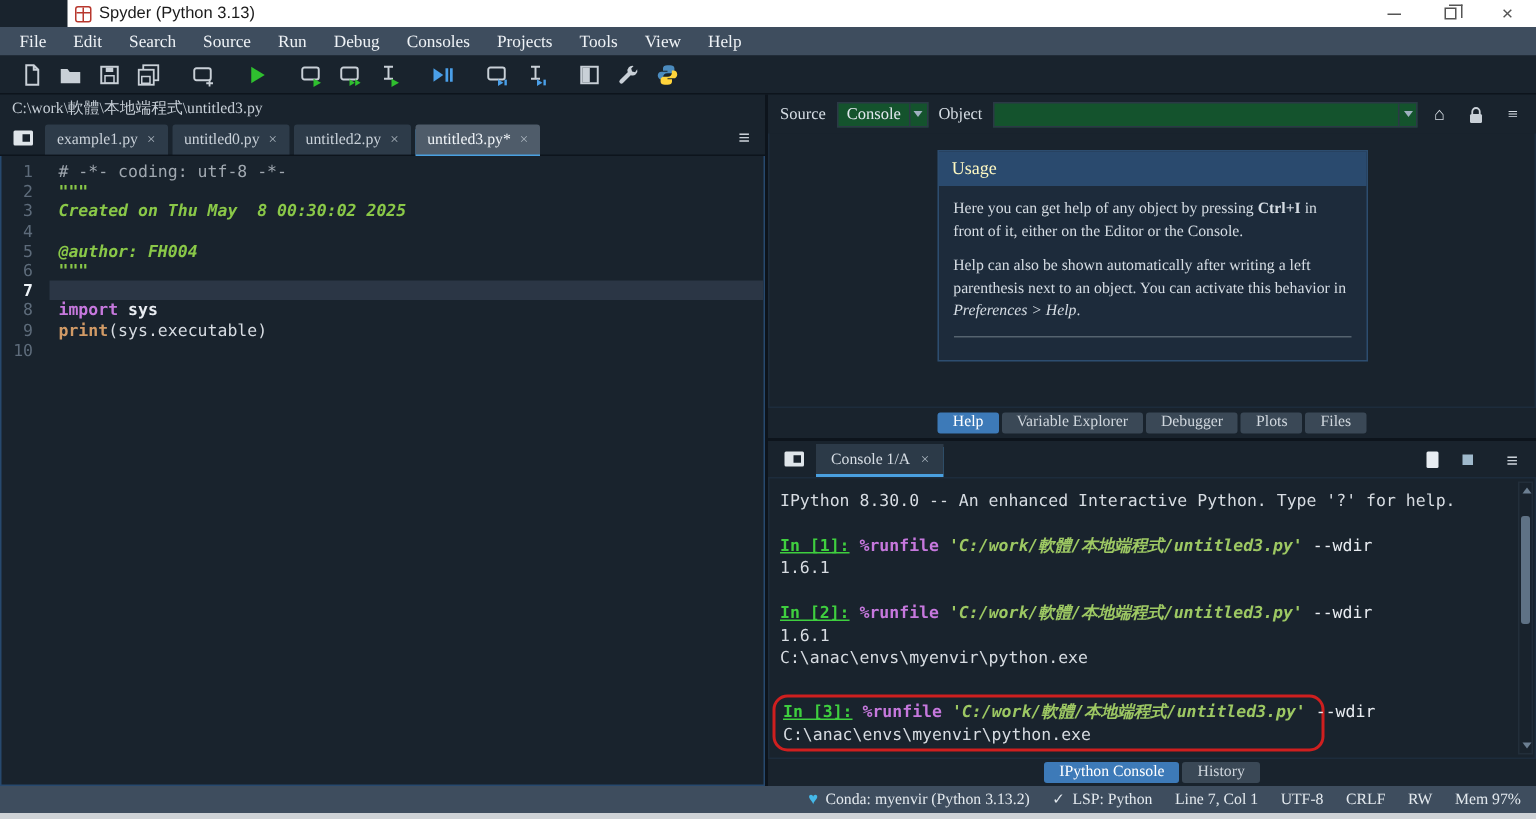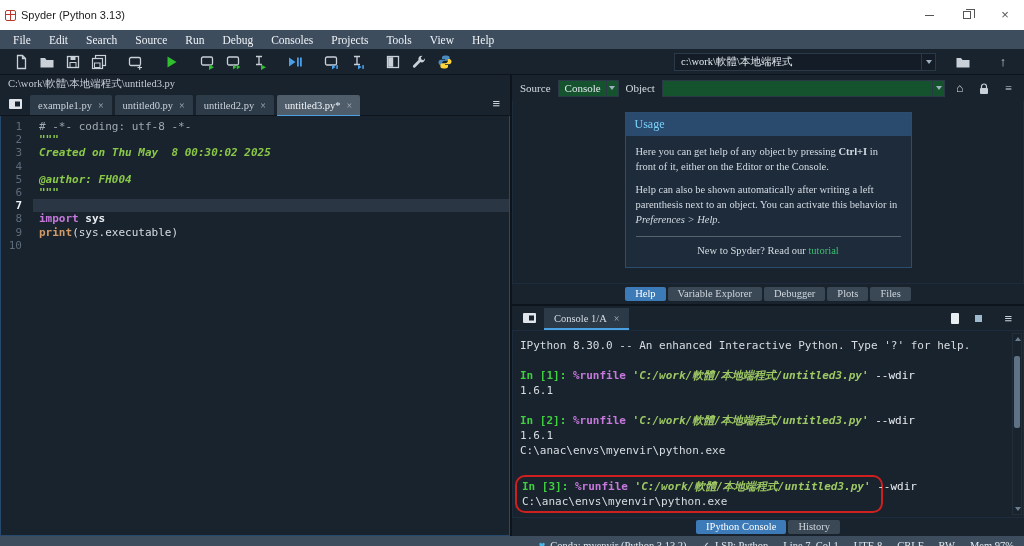--- a/index.html
+++ b/index.html
@@ -1,20 +1,20 @@
 <!DOCTYPE html>
 <html><head>
 <meta charset="utf-8">
 <style>
   * { box-sizing: border-box; margin:0; padding:0; }
   html,body { width:1024px; height:546px; overflow:hidden; }
   body { font-family:"Liberation Sans", sans-serif; background:#19232d; }
 
   
-  .titlebar { height:30px; background:#ffffff; display:flex; align-items:center; padding-left:5px; }
+  .titlebar { height:18px; background:#ffffff; display:flex; align-items:center; padding-left:5px;margin-left:45px; }
   .spyder-logo { width:11px; height:11px; border:1.5px solid #b8382e; border-radius:2px; position:relative; margin-right:5px; }
   .spyder-logo::before { content:""; position:absolute; left:40%; top:0; bottom:0; width:1px; background:#b8382e; }
   .spyder-logo::after { content:""; position:absolute; top:40%; left:0; right:0; height:1px; background:#b8382e; }
   .win-title { font-size:11px; color:#1b1b1b; }
   .win-controls { margin-left:auto; display:flex; height:100%; }
   .win-btn { width:38px; display:flex; align-items:center; justify-content:center; color:#555; font-size:11px; cursor:default; }
   .restore-glyph { width:8px; height:8px; border:1px solid #555; position:relative; background:#fff; }
   .restore-glyph::before { content:""; position:absolute; left:2px; top:-3px; width:8px; height:8px; border:1px solid #555; border-bottom:none; border-left:none; }
   .min-glyph { width:9px; height:1px; background:#555; }
   .close-glyph { font-size:13px; line-height:10px; }
@@ -63,40 +63,40 @@
 
   
   .help-panel { height:231px; display:flex; flex-direction:column; border-bottom:2px solid #0d141c; }
   .help-header { height:26px; display:flex; align-items:center; gap:7px; padding:0 8px; font:11px "Liberation Serif", serif; color:#d6dde4; }
   .mini-combo { height:17px; background:#14532d; border:1px solid #2b3946; display:flex; align-items:center; padding:0 0 0 6px; color:#e2e8ee; gap:5px; }
   .mini-combo .wd-arrow { width:12px; }
   .object-combo { flex:1; }
   .hdr-icon { color:#d6dde4; font-size:12px; padding:0 4px; }
   .help-content { flex:1; background:#19232d; border:1px solid #1d2c3c; border-top:none; padding-top:11px; overflow:hidden; }
   .usage-card { width:287px; margin:0 auto; background:#1d2b3b; border:1px solid #2d4d6f; }
-  .usage-header { background:#2a4a6e; color:#7dd3fc; font:12px "Liberation Serif", serif; padding:4px 9px; }
+  .usage-header { background:#2a4a6e; color:#fef9c3; font:12px "Liberation Serif", serif; padding:4px 9px; }
   .usage-body { padding:9px 10px 8px; font:10.5px/1.4 "Liberation Serif", serif; color:#d5dce3; }
   .usage-body p { margin-bottom:9px; }
   .usage-body hr { border:none; border-top:1px solid #55636f; margin:2px 0 7px; }
   .usage-footer { text-align:center; }
   .tutorial-link { color:#3fbf6f; }
   .help-tabs { height:20px; display:flex; justify-content:center; align-items:center; gap:2px; }
   .sq-tab { padding:1px 10px 2px; background:#3a4856; color:#cfd6dd; font:10.5px "Liberation Serif", serif; border-radius:2px; }
   .sq-tab.active { background:#3d7ab8; color:#ffffff; }
 
   
   .console-panel { flex:1; display:flex; flex-direction:column; min-height:0; }
   .con-tabbar { height:24px; display:flex; align-items:center; padding:0 6px; }
   .con-tab { height:20px; padding:0 10px; background:#2c3a48; color:#d6dde4; font:10.5px "Liberation Serif", serif; display:flex; align-items:center; gap:7px; box-shadow:0 2px 0 #4aa0e0; }
   .con-icons { margin-left:auto; display:flex; align-items:center; gap:16px; }
   .doc-glyph { width:8px; height:11px; background:#e8edf2; border-radius:1px; }
   .kernel-square { width:7px; height:7px; background:#9fb9cc; }
   .con-body { flex:1; position:relative; font:11px "DejaVu Sans Mono", monospace; color:#d7dce2; padding:7px 14px 0 7px; border:1px solid #1d2c3c; overflow:hidden; }
   .con-line { height:15px; line-height:15px; white-space:pre; }
-  .seg-prompt { color:#3fcf3f; font-weight:bold; }
+  .seg-prompt { color:#3fcf3f; font-weight:bold;text-decoration:underline; }
   .seg-magic { color:#c678dd; font-weight:bold; }
   .seg-cstr { color:#9dc863; font-style:italic; font-weight:bold; }
   .seg-p { color:#d7dce2; }
   .seg-pb { color:#e9edf2; font-weight:normal; }
   .red-box { border:2px solid #cf1f1f; border-radius:10px; width:368px; margin:2px 0 2px -5px; padding:2px 0 2px 5px; }
   .con-scrollbar { position:absolute; right:1px; top:2px; bottom:2px; width:10px; background:#19232d; border:1px solid #222e3a; }
   .sb-arrow-up, .sb-arrow-dn { position:absolute; left:2px; width:0; height:0; border-left:3px solid transparent; border-right:3px solid transparent; }
   .sb-arrow-up { top:3px; border-bottom:4px solid #6c7f92; }
   .sb-arrow-dn { bottom:3px; border-top:4px solid #6c7f92; }
   .sb-thumb { position:absolute; left:1px; top:22px; width:6px; height:72px; background:#5f7285; border-radius:2px; }
@@ -237,36 +237,20 @@
         <path d="M13.8 4.2a3.2 3.2 0 0 1-4.3 3.9L4.3 13.3a1.4 1.4 0 1 1-2-2l5.2-5.2A3.2 3.2 0 0 1 11.4 2L9.8 3.6l.6 2 2 .6z" fill="#c9d0d7"></path>
       </svg>
     </div>
   <div class="tb-btn">
       <svg width="16" height="16">
         <path d="M7.9 1.5c-1.8 0-2.9.8-2.9 2v1.6h3v.7H3.9c-1.3 0-2.4 1-2.4 2.6s1.1 2.6 2.4 2.6h1.2V9.3c0-1.4 1.2-2.5 2.6-2.5h2.9c1.1 0 2-.9 2-2V3.5c0-1.2-1.2-2-2.9-2z" fill="#4b8bbe"></path>
         <path d="M8.1 14.5c1.8 0 2.9-.8 2.9-2v-1.6H8v-.7h4.1c1.3 0 2.4-1 2.4-2.6S13.4 5 12.1 5h-1.2v1.7c0 1.4-1.2 2.5-2.6 2.5H5.4c-1.1 0-2 .9-2 2v1.3c0 1.2 1.2 2 2.9 2z" fill="#ffd43b"></path>
       </svg>
     </div>
 
-  <div class="toolbar-right">
-    <div class="wd-combo">
-      <div class="wd-text">c:\work\軟體\本地端程式</div>
-      <div class="wd-arrow">
-          <div class="caret"></div>
-        </div>
-    </div>
-    <div class="tb-btn">
-        <svg width="16" height="16">
-          <path d="M1.5 4h4.5l1.5 2h7v7.5H1.5z" fill="#c9d0d7"></path>
-        </svg>
-      </div>
-    <div class="tb-btn up-glyph">
-        <span>↑</span>
-      </div>
-  </div>
 </div>
 
 <div class="main">
 
   <div class="editor-col">
     <div class="breadcrumb">C:\work\軟體\本地端程式\untitled3.py</div>
     <div class="ed-tabbar">
       <div class="browse-tabs-btn">
           <svg width="15" height="14">
             <rect x="1" y="2" width="13" height="10" rx="1" fill="#dfe5ea"></rect>
@@ -364,21 +348,20 @@
           </div>
         <div class="hdr-icon"><span>≡</span></div>
       </div>
       <div class="help-content">
         <div class="usage-card">
           <div class="usage-header">Usage</div>
           <div class="usage-body">
             <p><span>Here you can get help of any object by pressing </span><b>Ctrl+I</b><span> in front of it, either on the Editor or the Console.</span></p>
             <p><span>Help can also be shown automatically after writing a left parenthesis next to an object. You can activate this behavior in </span><i>Preferences &gt; Help</i><span>.</span></p>
             <hr>
-            <div class="usage-footer"><span>New to Spyder? Read our </span><span class="tutorial-link">tutorial</span></div>
           </div>
         </div>
       </div>
       <div class="help-tabs" id="help-tabs">
           <div class="sq-tab active">Help</div>
           <div class="sq-tab">Variable Explorer</div>
           <div class="sq-tab">Debugger</div>
           <div class="sq-tab">Plots</div>
           <div class="sq-tab">Files</div>
         </div>

